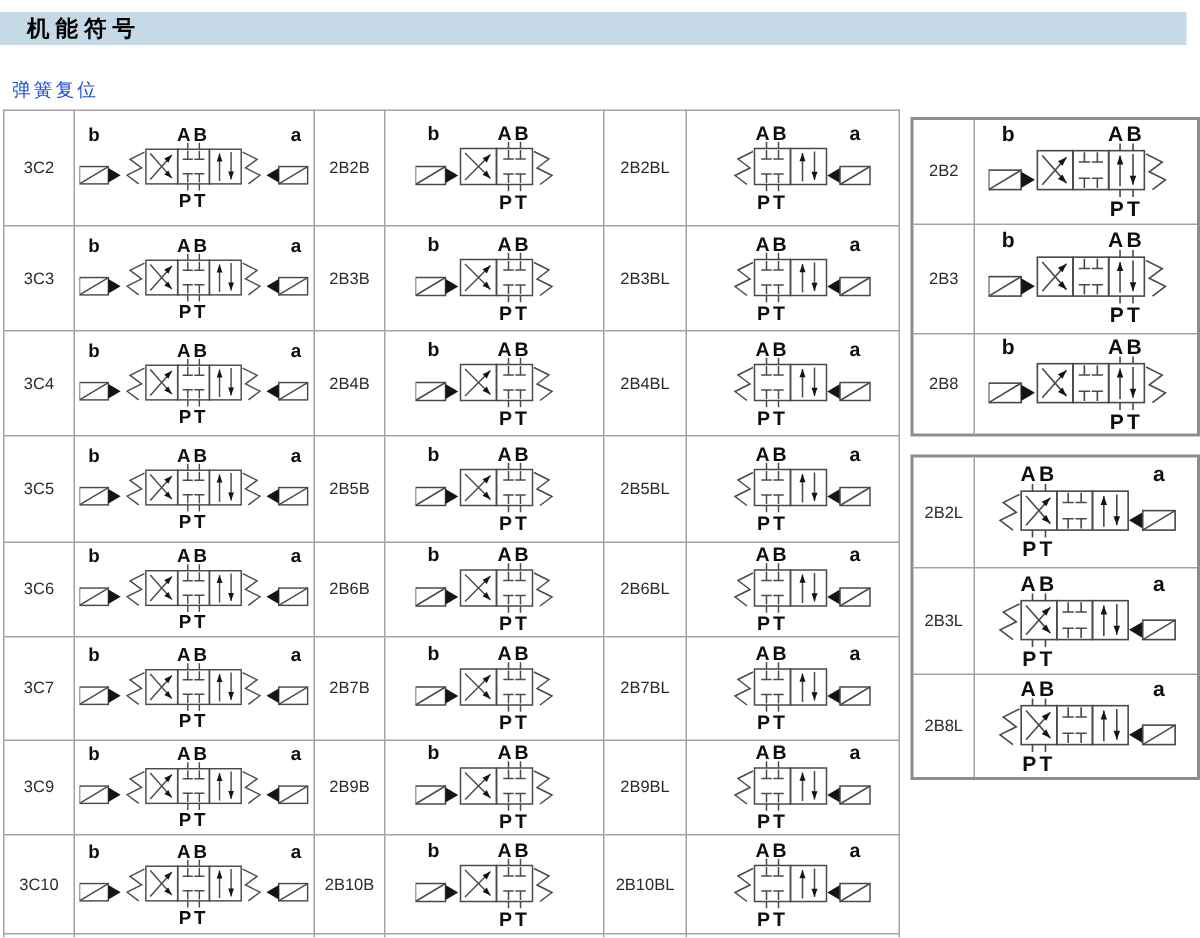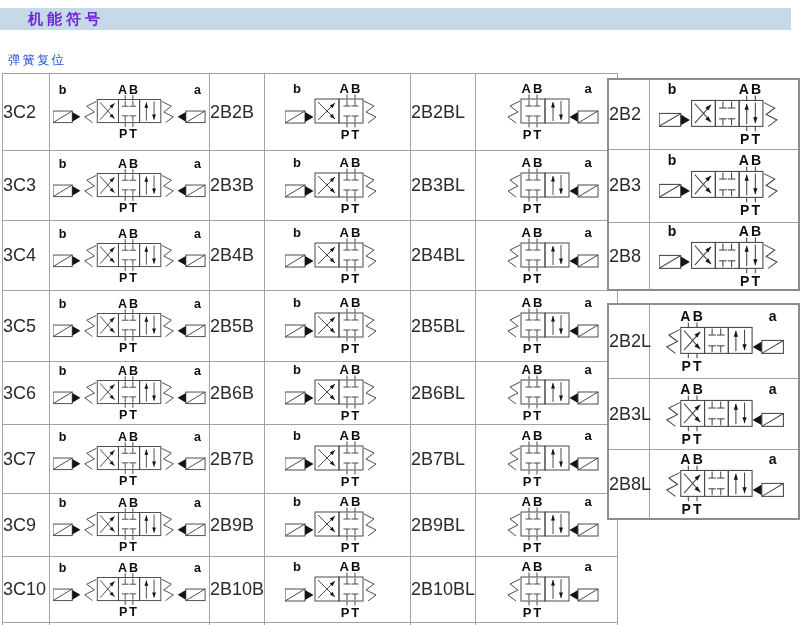--- a/index.html
+++ b/index.html
@@ -1,27 +1,27 @@
 <!DOCTYPE html>
 <html><head>
 <meta charset="utf-8">
 <style>
   html,body{margin:0;padding:0;background:#fff;}
   .page{position:relative;width:800px;height:625px;background:#ffffff;overflow:hidden;
         font-family:"Liberation Sans",sans-serif;}
   
   .titlebar{position:absolute;left:0;top:8px;width:791px;height:22px;background:#c6d9e6;
             display:flex;align-items:center;}
-  .titlebar .t{font-weight:bold;font-size:15px;color:#6d28d9;margin-left:28px;letter-spacing:4px;}
+  .titlebar .t{font-weight:bold;font-size:15px;color:#000000;margin-left:18px;letter-spacing:4px;}
   .subtitle{position:absolute;left:8px;top:52px;font-size:12.5px;color:#1d4ed8;letter-spacing:2px;}
   
   table{border-collapse:collapse;}
   .main-table{position:absolute;left:2px;top:73px;table-layout:fixed;}
   .main-table td{border:1px solid #a3a3a3;padding:0;}
-  td.code-cell{font-size:18px;color:#2b2b2b;text-align:left;vertical-align:middle;}
+  td.code-cell{font-size:11px;color:#2b2b2b;text-align:center;vertical-align:middle;}
   td.sym-cell{text-align:center;vertical-align:middle;}
   td.sym-cell svg{display:inline-block;vertical-align:middle;}
   
   .side-box{position:absolute;left:607px;width:189px;border:2px solid #8d8d8d;background:#fff;}
   .side-box table{width:100%;height:100%;table-layout:fixed;}
   .side-box td{border:1px solid #a3a3a3;padding:0;}
   .side-box tr:first-child td{border-top:none;}
   .side-box tr:last-child td{border-bottom:none;}
   .side-box td:first-child{border-left:none;}
   .side-box td:last-child{border-right:none;}

